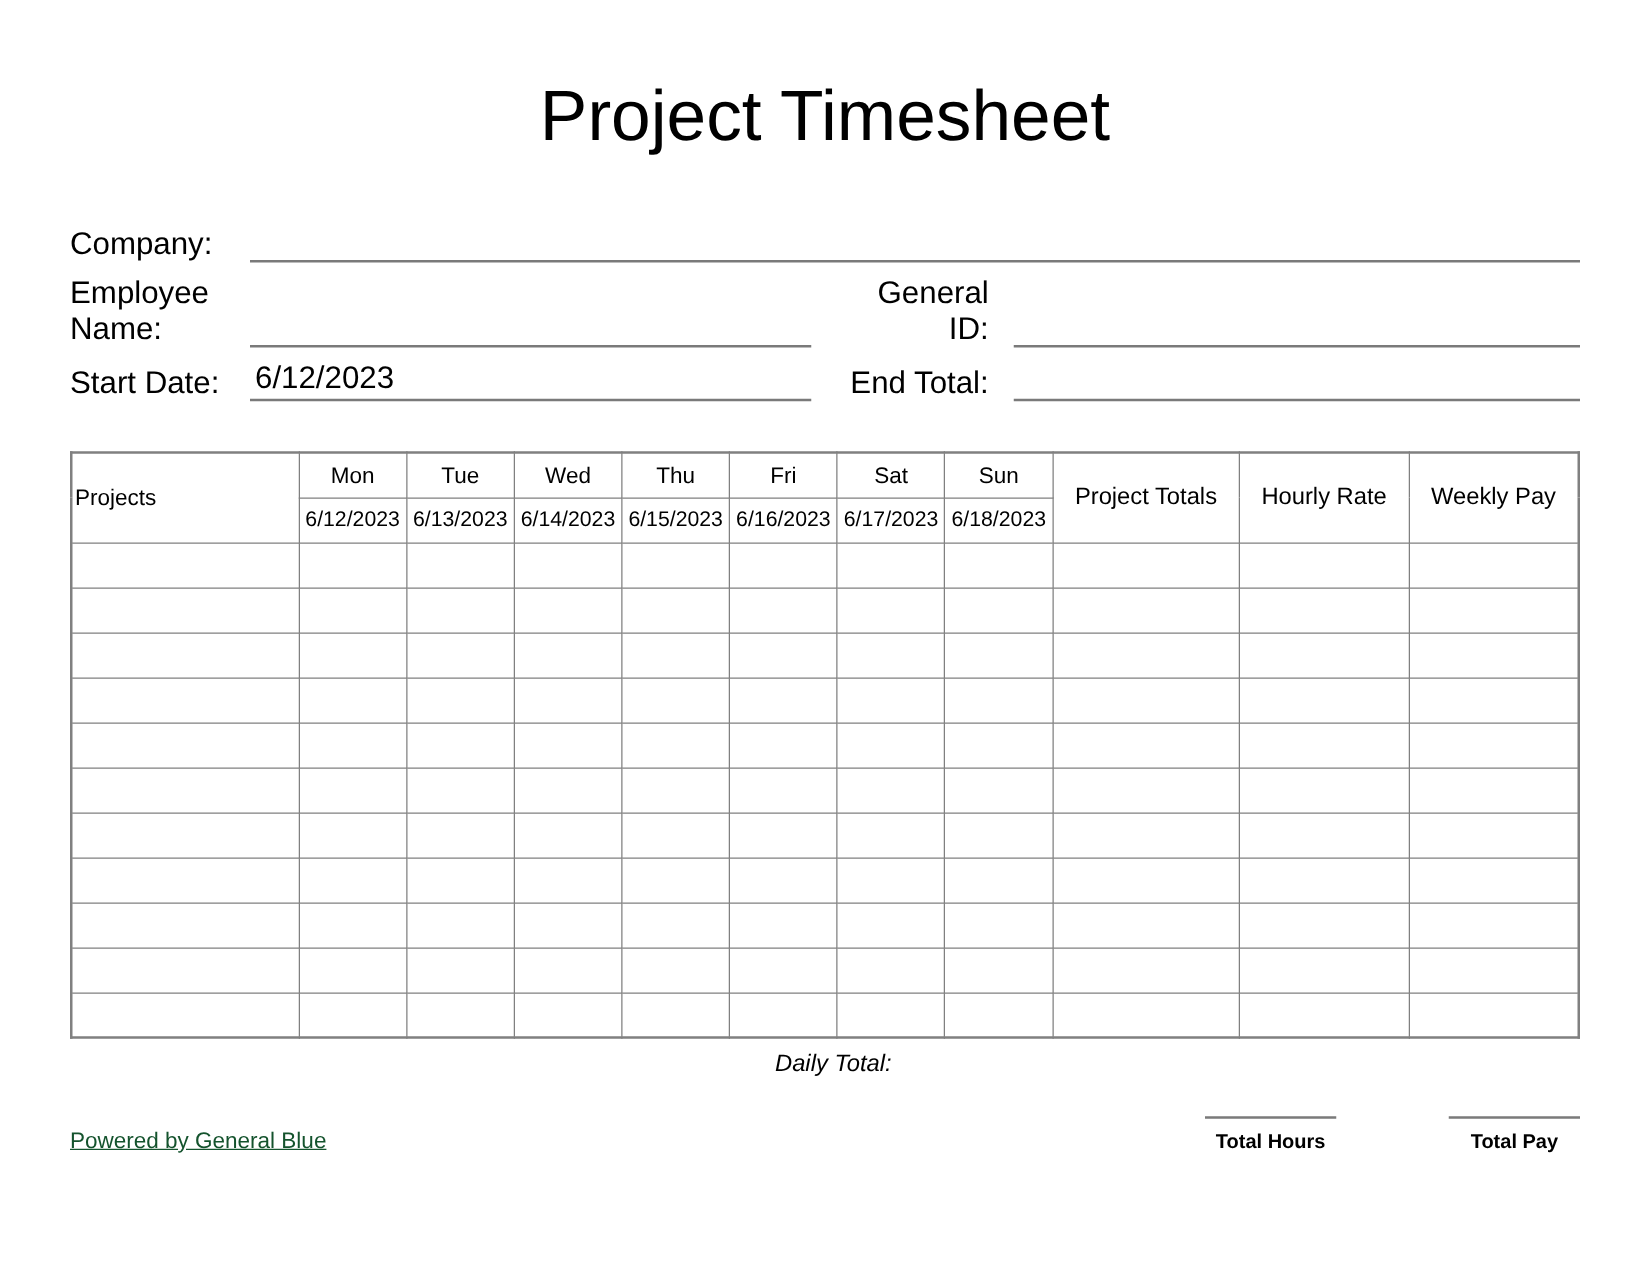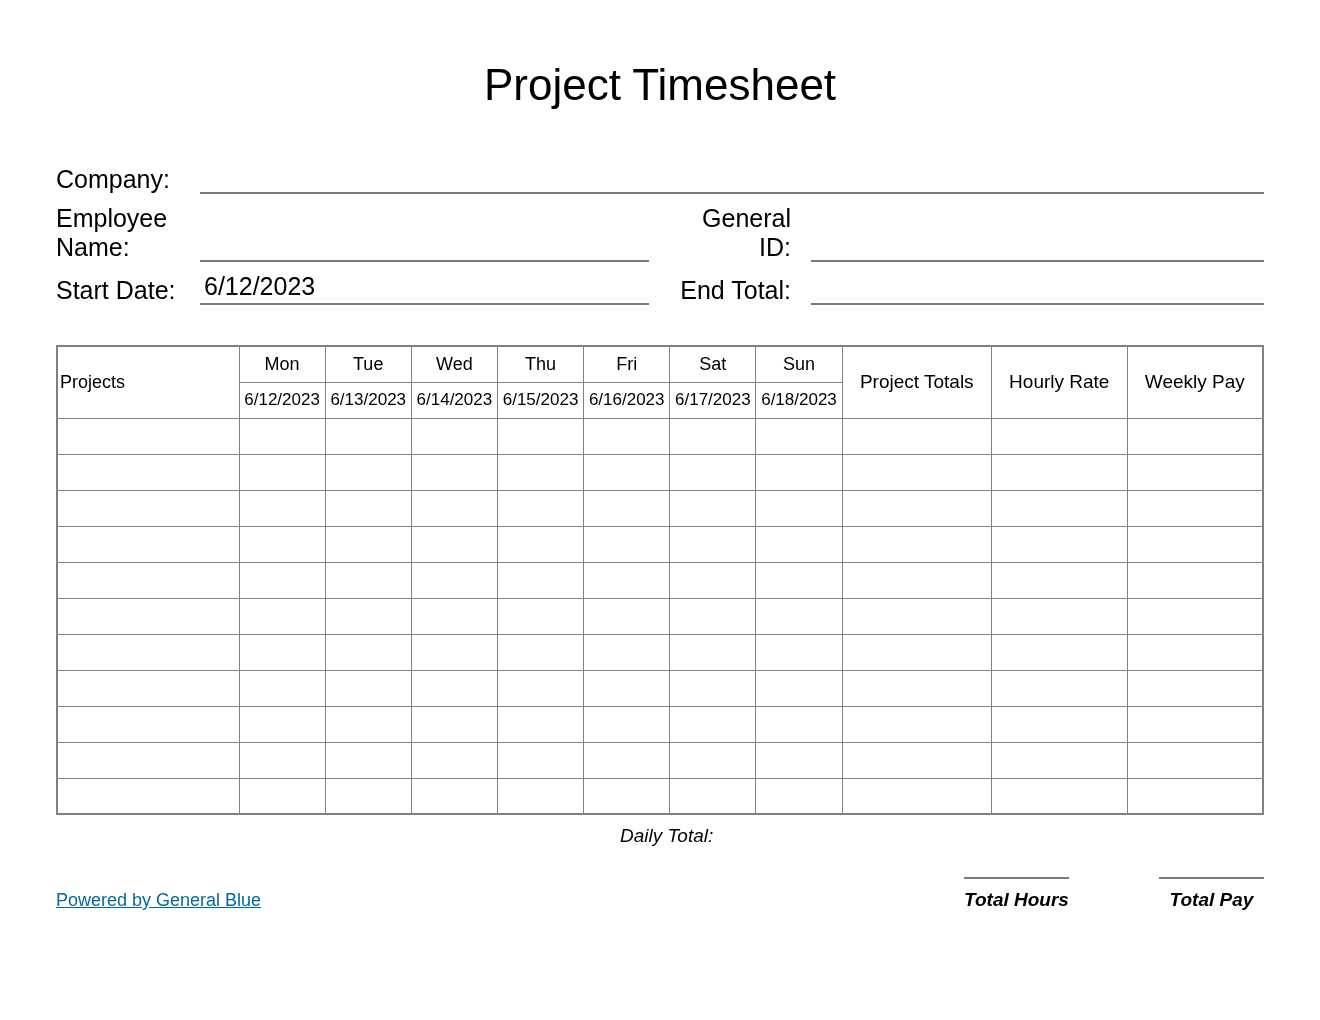--- a/index.html
+++ b/index.html
@@ -10,21 +10,21 @@
     body {
       font-family: Arial, Helvetica, sans-serif;
       background: #ffffff;
       width: 1320px;
       height: 1020px;
       padding: 60px 56px 40px 56px;
       color: #000;
     }
     .title {
       text-align: center;
-      font-size: 44px;
+      font-size: 57px;
       font-weight: 400;
       margin-bottom: 55px;
     }
     .info-section {
       margin-bottom: 40px;
     }
     .info-row {
       display: flex;
       align-items: flex-end;
       margin-bottom: 10px;
@@ -102,42 +102,41 @@
       font-size: 19px;
       padding-left: 80px;
       width: 240px;
     }
     .bottom-section {
       display: flex;
       align-items: flex-end;
       margin-top: 30px;
     }
     .powered-link {
-      color: #0369a1;
+      color: #14532d;
       text-decoration: underline;
       font-size: 18px;
     }
     .totals-right {
       margin-left: auto;
       display: flex;
       gap: 90px;
     }
     .total-block {
       text-align: center;
     }
     .total-line {
       border-top: 2px solid #7a7a7a;
       width: 105px;
       height: 2px;
       margin-bottom: 10px;
     }
     .total-label {
       font-weight: 700;
-      font-size: 19px;
-      font-style: italic;
+      font-size: 16px;
     }
   </style>
 </head>
 <body>
 
 <h1 class="title">Project Timesheet</h1>
 
 <div class="info-section">
   <div class="info-row company-row">
     <div class="info-label">Company:</div>

